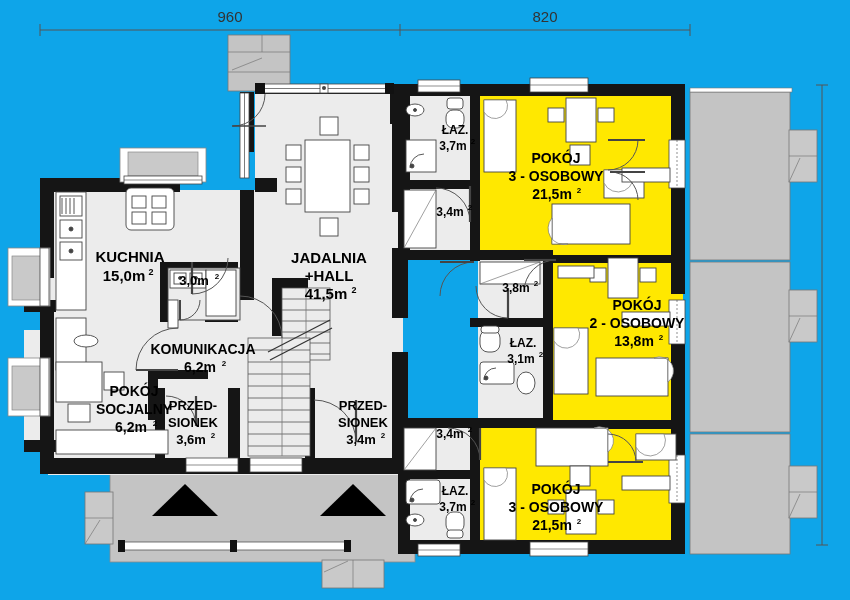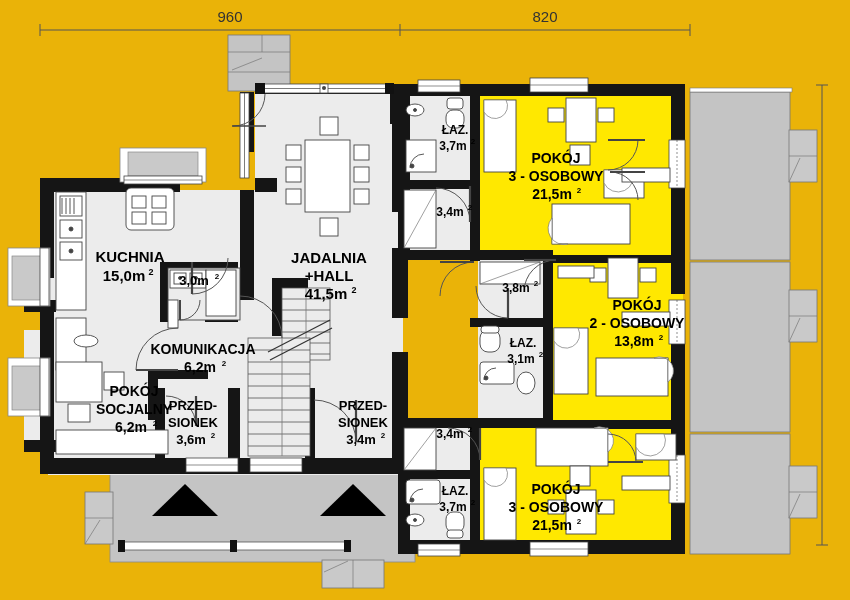--- a/index.html
+++ b/index.html
@@ -1,18 +1,18 @@
 <!DOCTYPE html>
 <html><head>
 <meta charset="utf-8">
 <style>
   html,body{margin:0;padding:0;background:#ffffff;}
   body{width:850px;height:600px;overflow:hidden;
        font-family:"Liberation Sans","DejaVu Sans",sans-serif;}
-  #stage{position:relative;width:850px;height:600px;background:#eab308;}
+  #stage{position:relative;width:850px;height:600px;background:#0ea5e9;}
   svg{display:block;}
   .lbl{font-family:"Liberation Sans","DejaVu Sans",sans-serif;font-weight:bold;fill:#000;text-anchor:middle;}
   .dim{font-family:"Liberation Sans","DejaVu Sans",sans-serif;font-weight:normal;fill:#333;text-anchor:middle;font-size:15px;}
 </style>
 </head>
 <body>
 
 <div id="stage">
 <svg width="850" height="600" viewBox="0 0 850 600">
 

